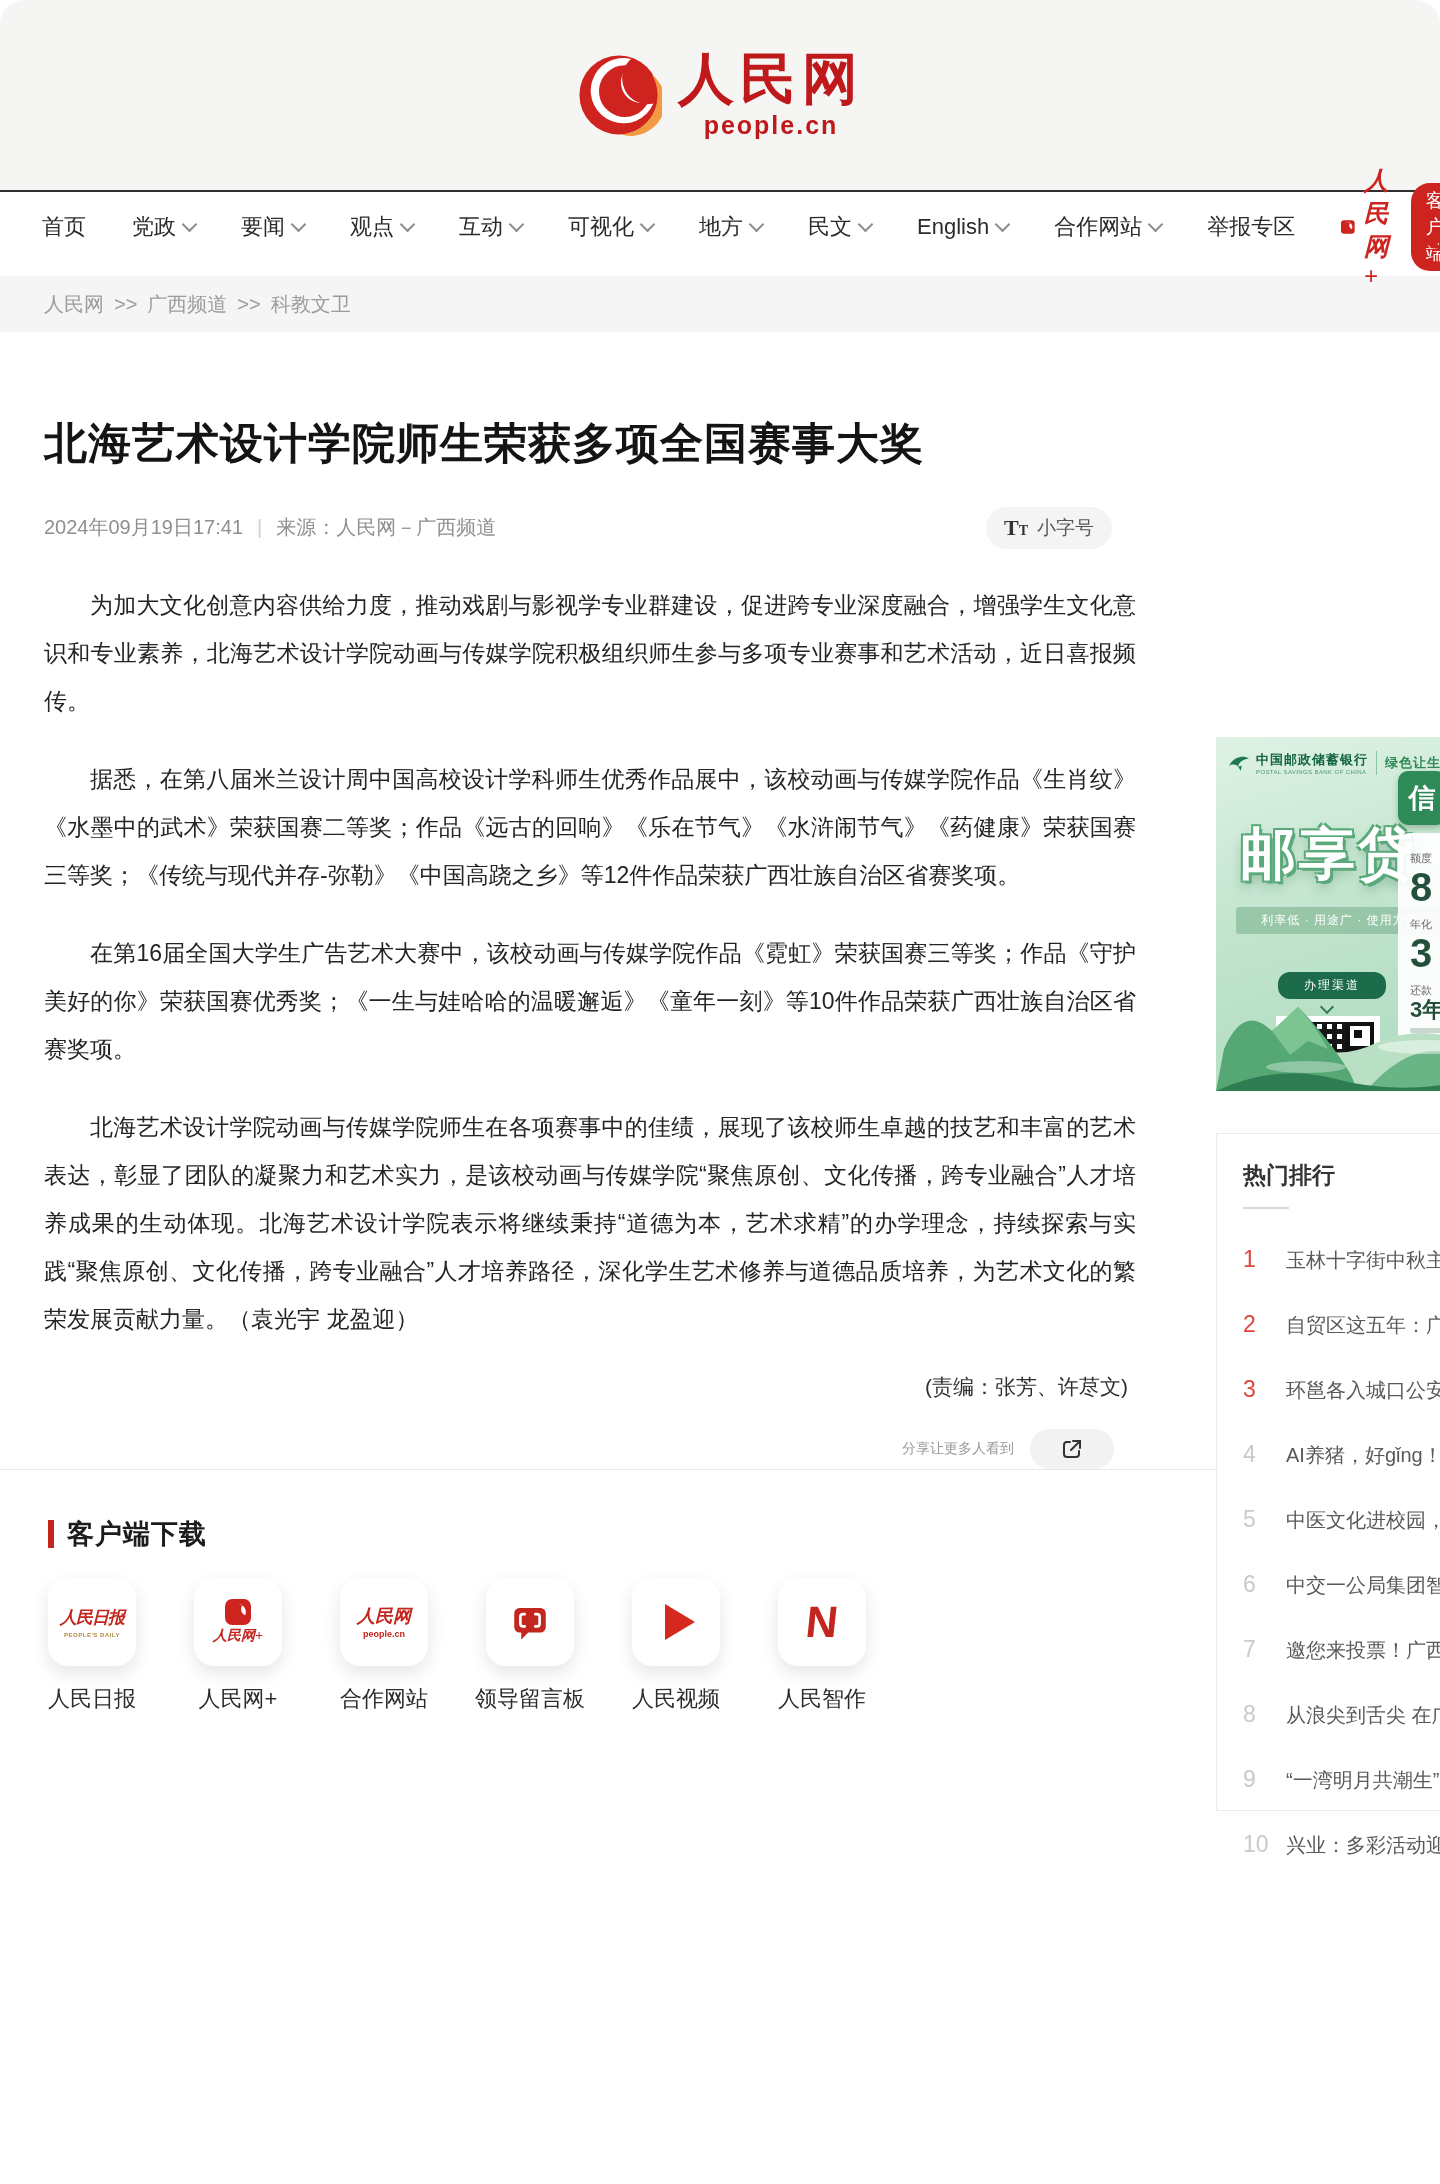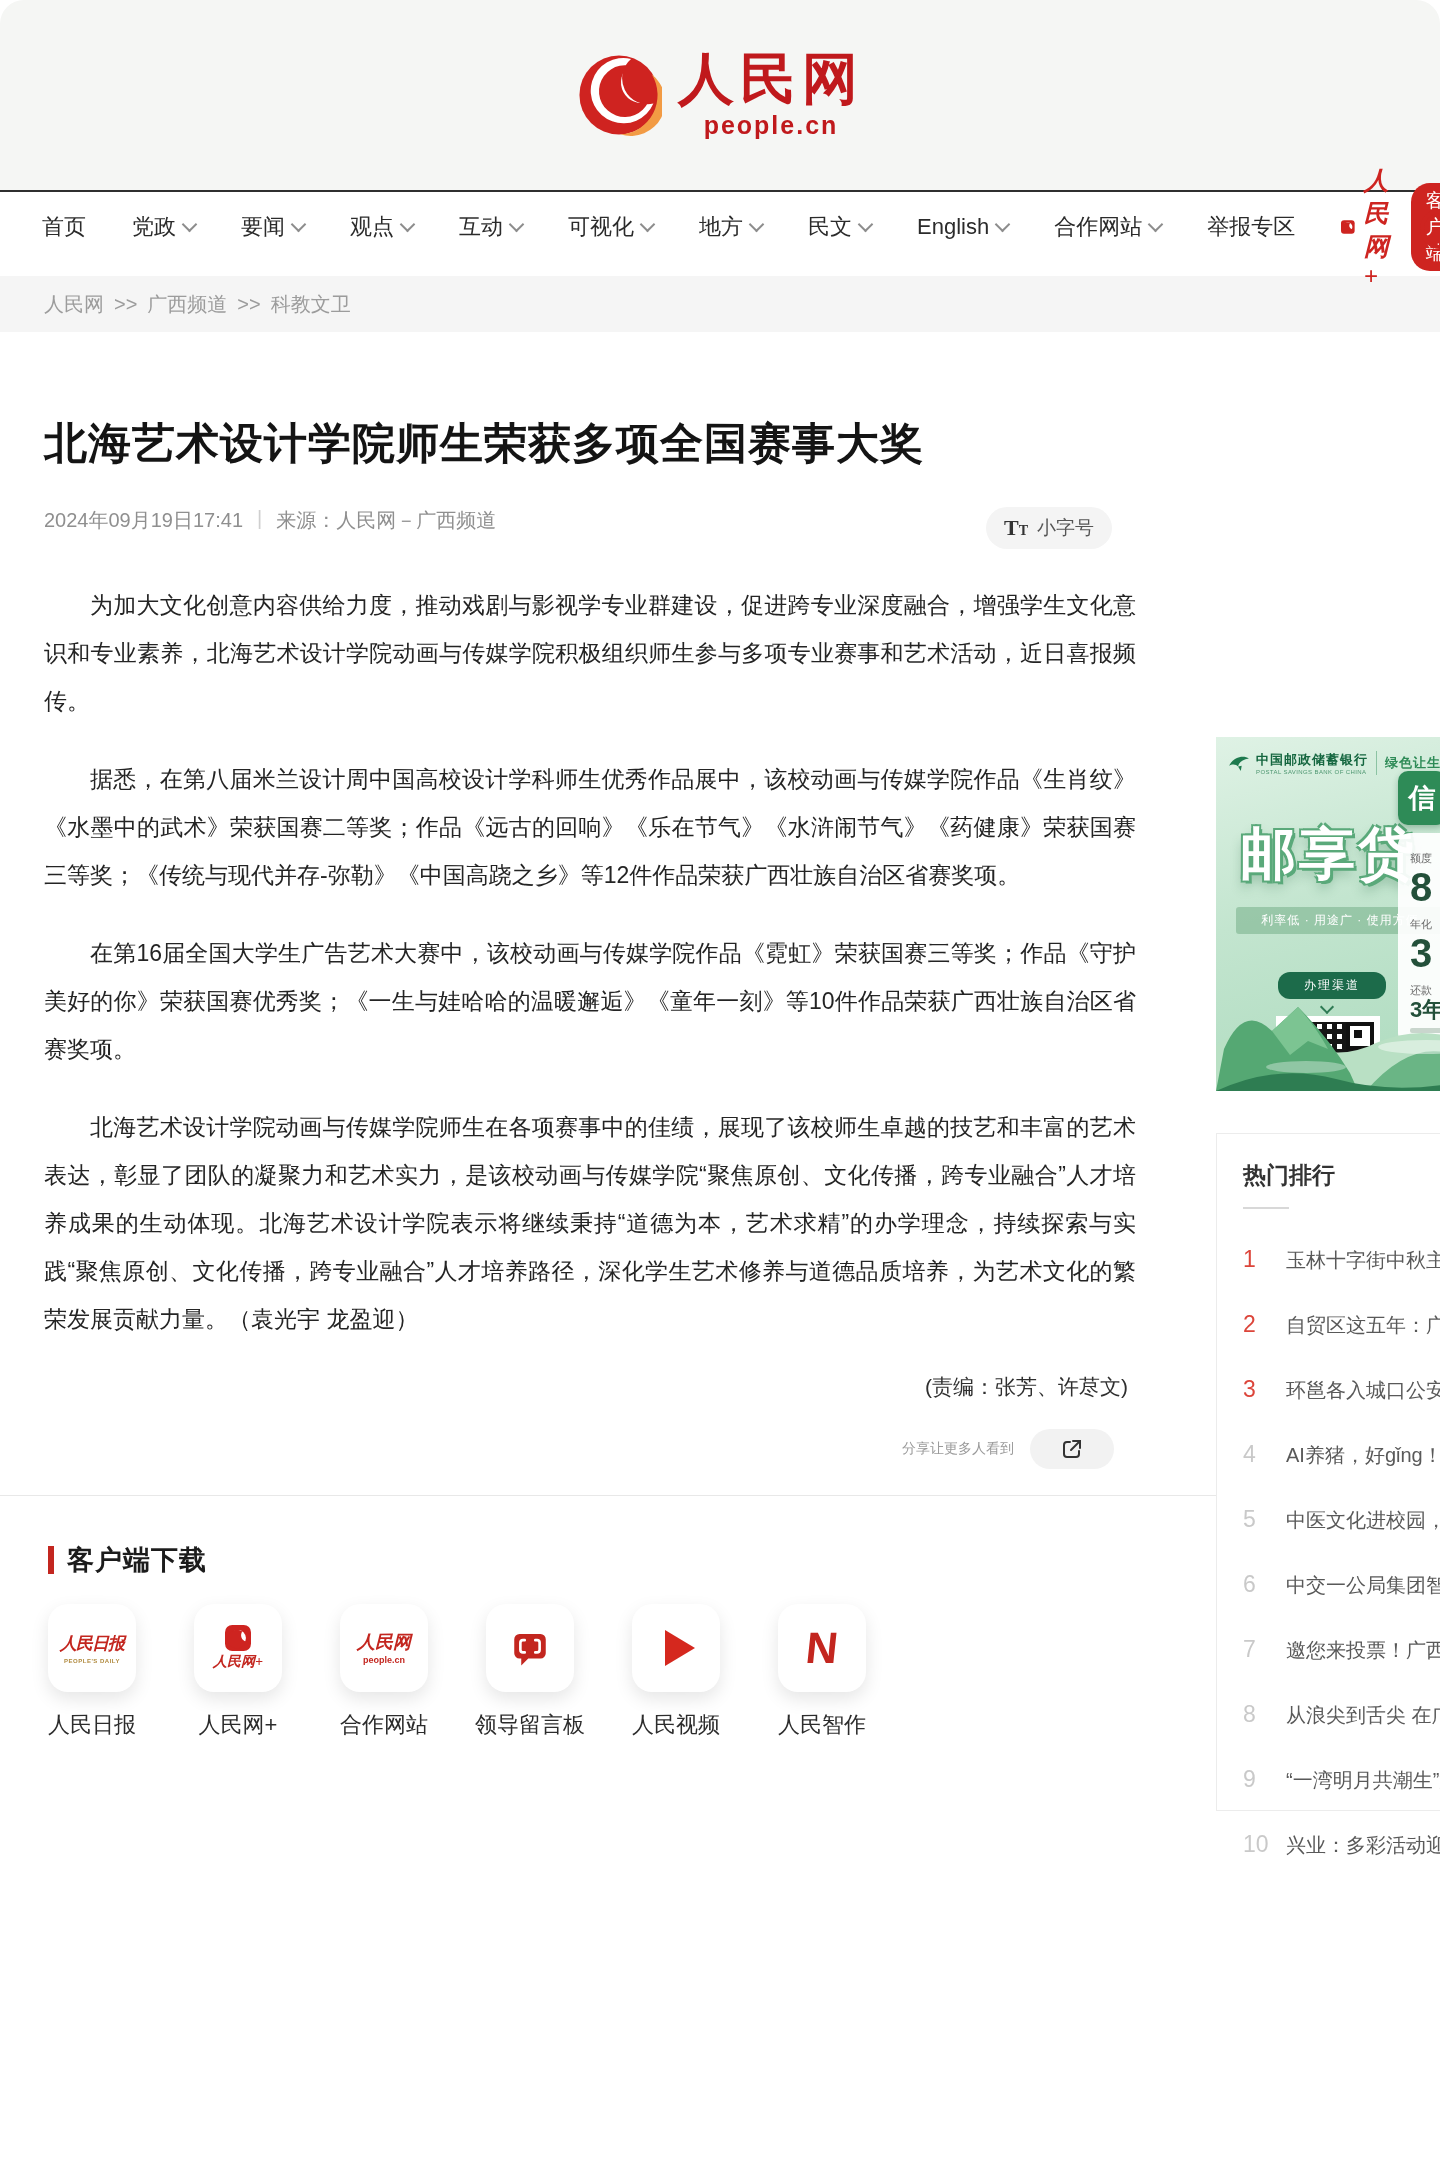--- a/index.html
+++ b/index.html
@@ -26,21 +26,21 @@
   .badge-tag{background:#ce2420;color:#fff;font-size:19px;padding:5px 15px;border-radius:19px;}
   .search-partial{position:absolute;right:-20px;top:17px;width:32px;height:32px;border:4px solid #ce2420;border-radius:50%;}
   
   .breadcrumb{margin-top:14px;height:56px;background:#f5f5f5;display:flex;align-items:center;
               padding-left:44px;font-size:20px;color:#9c9c9c;gap:10px;}
   .crumb{cursor:pointer;}
   
   .main{position:relative;}
   .article{width:1092px;margin-left:44px;}
   .article-title{padding-top:54px;font-size:43px;font-weight:700;color:#141414;letter-spacing:1px;}
-  .meta-row{margin-top:34px;display:flex;align-items:flex-start;font-size:20px;color:#8f8f8f;}
+  .meta-row{margin-top:34px;display:flex;align-items:center;font-size:20px;color:#8f8f8f;}
   .meta-sep{color:#cfcfcf;margin:0 14px;}
   .font-pill{margin-left:auto;margin-right:24px;display:flex;align-items:center;gap:9px;background:#f4f4f4;
              border-radius:21px;padding:8px 18px;cursor:pointer;color:#555;font-size:19px;}
   .tt{font-family:"Liberation Serif","DejaVu Serif",serif;font-weight:bold;color:#333;}
   .tt .big{font-size:22px;} .tt .small{font-size:14px;}
   .article-body{margin-top:32px;}
   .article-body p{font-size:23px;line-height:48px;color:#242424;text-indent:2em;
                   margin:0 0 30px 0;text-align:justify;}
   .editor-note{text-align:right;font-size:21px;color:#2f2f2f;margin-top:6px;padding-right:8px;}
   .share-row{margin-top:28px;display:flex;justify-content:flex-end;align-items:center;gap:16px;padding-right:22px;}
@@ -86,21 +86,21 @@
   .ranking{position:absolute;left:1216px;top:772px;width:320px;height:678px;background:#fff;
            border:1px solid #ececec;box-sizing:border-box;padding:26px 0 0 26px;}
   .rank-title{font-size:23px;color:#333;font-weight:600;}
   .rank-underline{width:46px;height:2px;background:#d8d8d8;margin-top:16px;}
   .rank-list{margin-top:2px;}
   .rank-item{display:flex;align-items:baseline;gap:15px;margin-top:37px;font-size:20px;color:#595959;
              white-space:nowrap;cursor:pointer;}
   .rank-num{font-size:23px;min-width:28px;color:#c9c9c9;}
   .rank-item[data-hot="true"] .rank-num{color:#dc453a;}
   
-  .footer{margin-top:26px;border-top:1px solid #e8e8e8;padding:46px 0 0 48px;}
+  .footer{border-top:1px solid #e8e8e8;padding:46px 0 0 48px;}
   .section-title{display:flex;align-items:center;gap:13px;}
   .red-bar{width:6px;height:28px;background:#c3261f;}
   .section-title-text{font-size:27px;font-weight:700;color:#1c1c1c;letter-spacing:1px;}
   .apps{display:flex;gap:58px;margin-top:26px;}
   .app{width:88px;display:flex;flex-direction:column;align-items:center;cursor:pointer;}
   .app-card{width:88px;height:88px;background:#fff;border-radius:20px;
             box-shadow:0 7px 18px rgba(0,0,0,.10);display:flex;flex-direction:column;
             align-items:center;justify-content:center;}
   .app-label{margin-top:18px;font-size:22px;color:#2c2c2c;white-space:nowrap;}
   .cal{font-family:"Liberation Serif","DejaVu Serif",serif;font-style:italic;font-weight:bold;color:#c3261f;}

